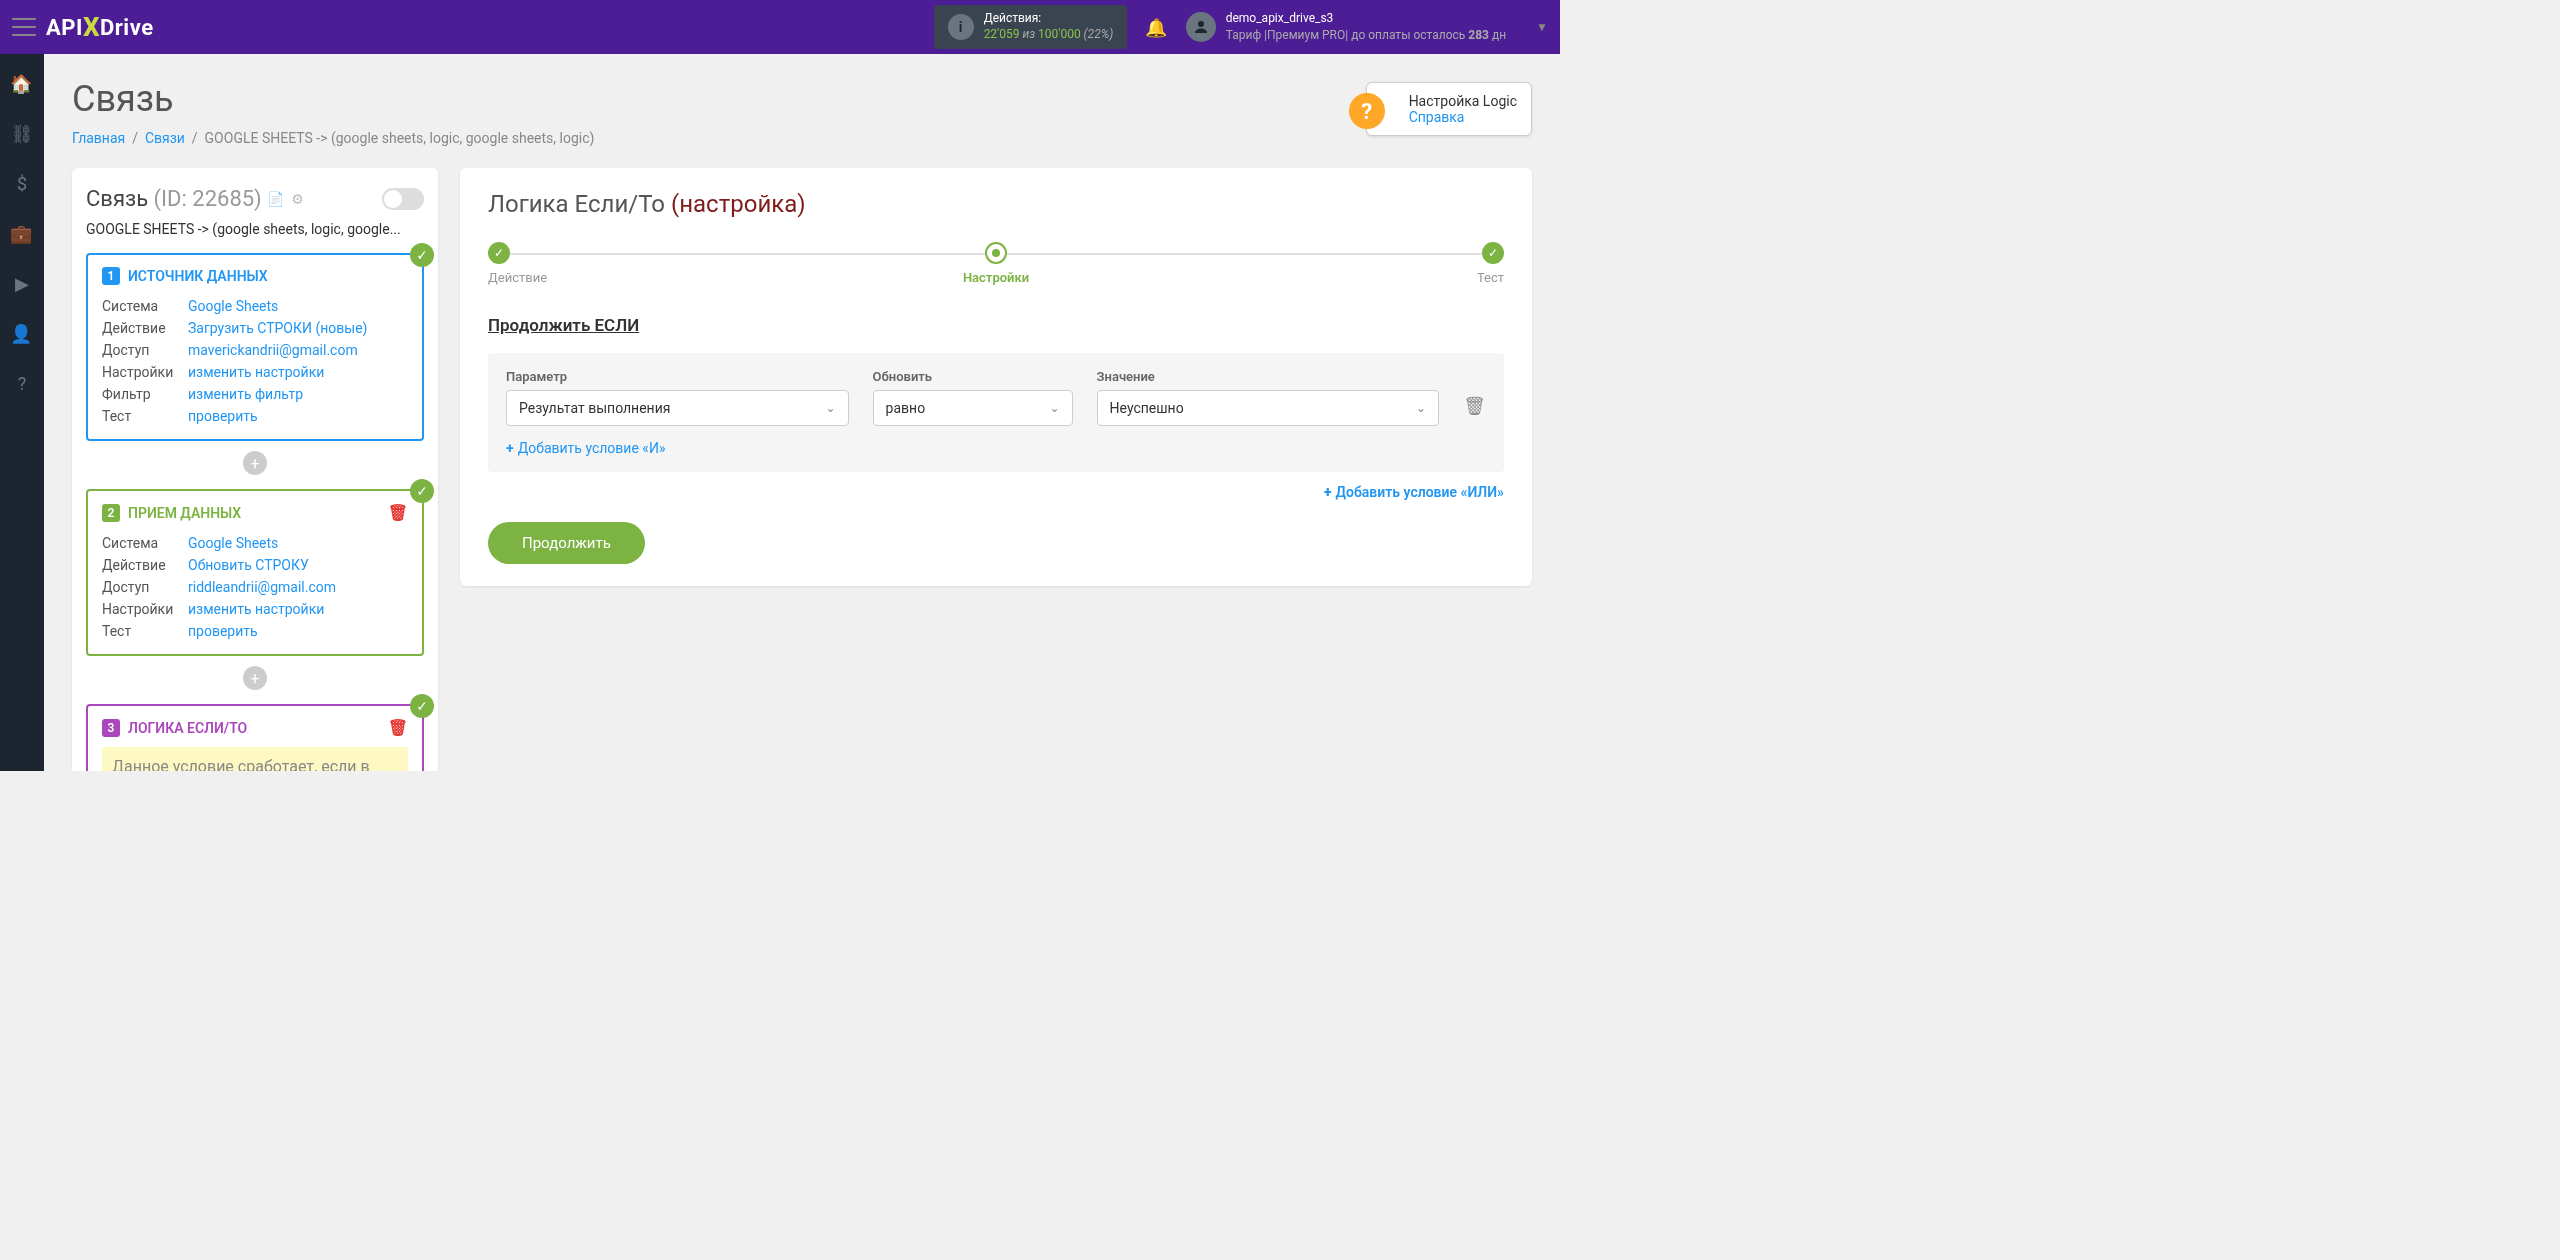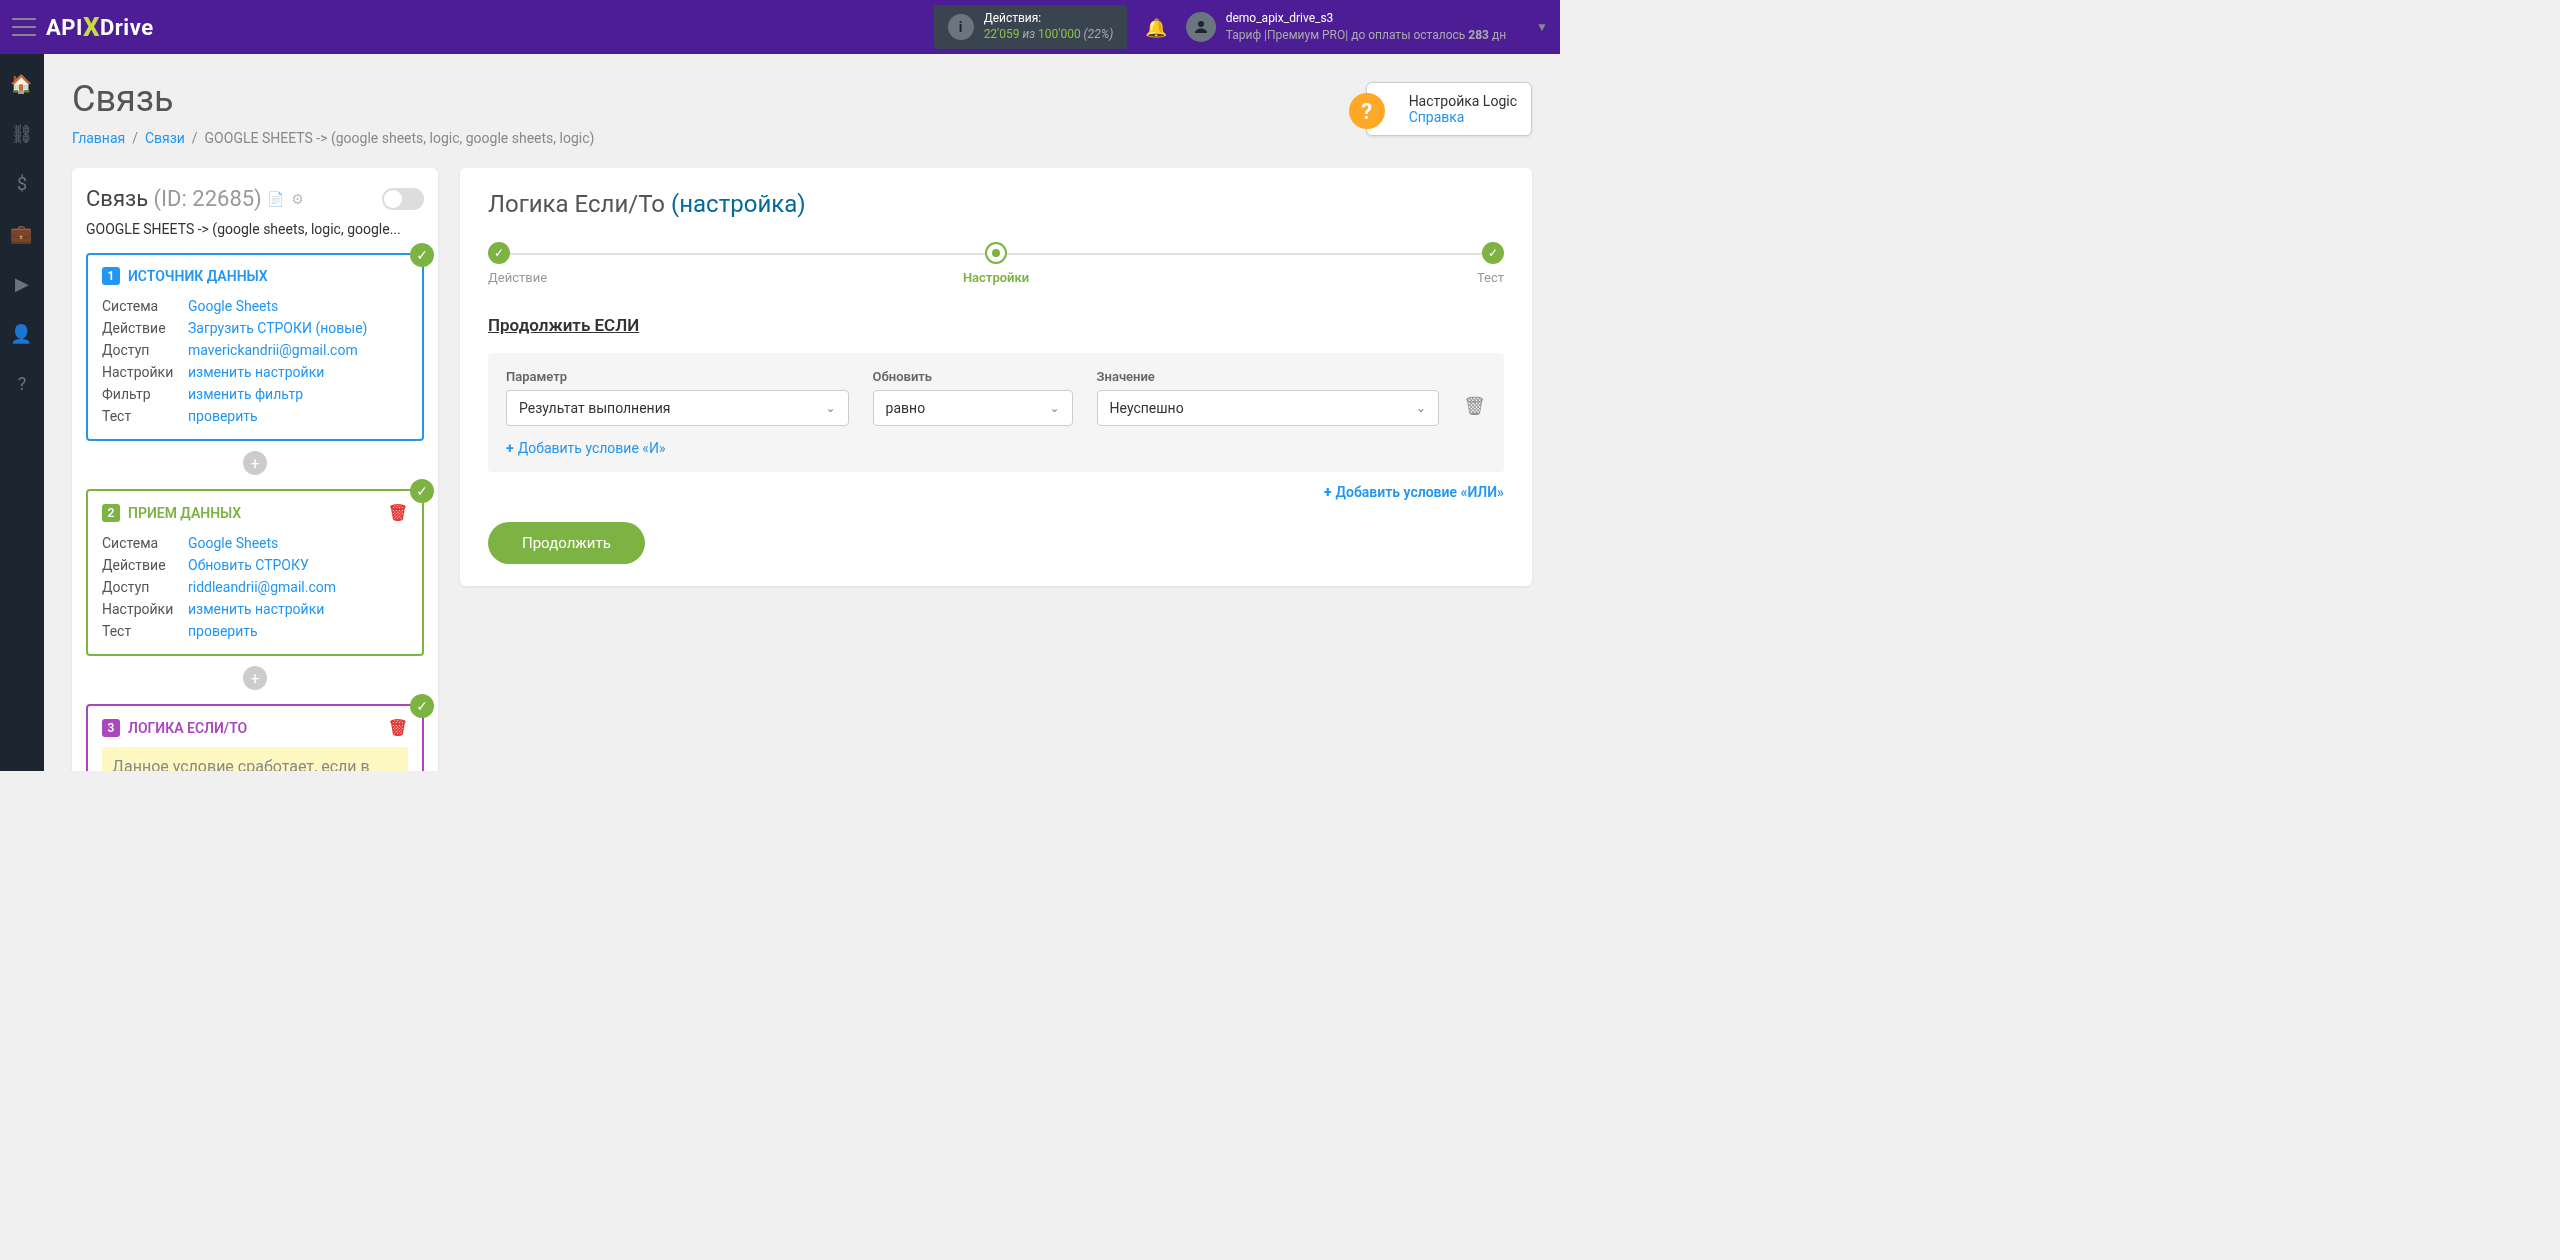--- a/index.html
+++ b/index.html
@@ -69,21 +69,21 @@
 .block.blue .block-title { color:#2196f3; }
 .block-title .trash { margin-left:auto; color:#e53935; cursor:pointer; font-size:16px; }
 .block-row { display:flex; font-size:14px; padding:3px 0; }
 .block-row .k { width:86px; color:#555; }
 .block-row .v { color:#2196f3; cursor:pointer; }
 .plus-btn { width:24px; height:24px; background:#ccc; color:#fff; border-radius:50%; display:flex; align-items:center; justify-content:center; margin:6px auto 14px; cursor:pointer; font-size:16px; }
 .block-note { background:#fef9c3; padding:10px; font-size:16px; color:#888; border-radius:3px; }
 
 
 .rp-title { font-size:24px; color:#555; margin-bottom:24px; }
-.rp-title .sub { color:#0369a1; }
+.rp-title .sub { color:#7f1d1d; }
 .steps { display:flex; align-items:center; margin-bottom:30px; position:relative; }
 .steps::before { content:''; position:absolute; left:12px; right:12px; top:11px; height:2px; background:#e0e0e0; }
 .step { flex:1; text-align:center; position:relative; }
 .step:first-child { text-align:left; }
 .step:last-child { text-align:right; }
 .step .dot { width:22px; height:22px; border-radius:50%; display:inline-flex; align-items:center; justify-content:center; background:#7cb342; color:#fff; font-size:12px; position:relative; z-index:1; }
 .step.active .dot { background:#fff; border:2px solid #7cb342; }
 .step.active .dot::after { content:''; width:8px; height:8px; background:#7cb342; border-radius:50%; }
 .step .lbl { display:block; margin-top:6px; font-size:13px; color:#999; }
 .step.active .lbl { color:#7cb342; font-weight:600; }

